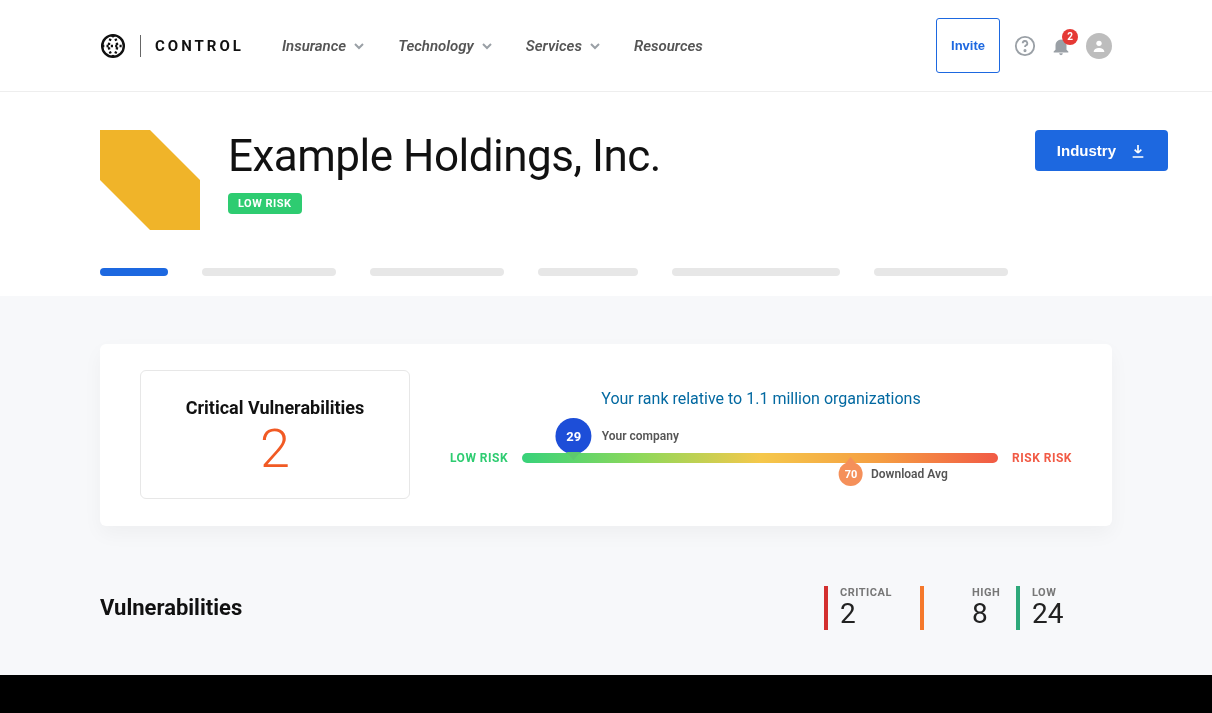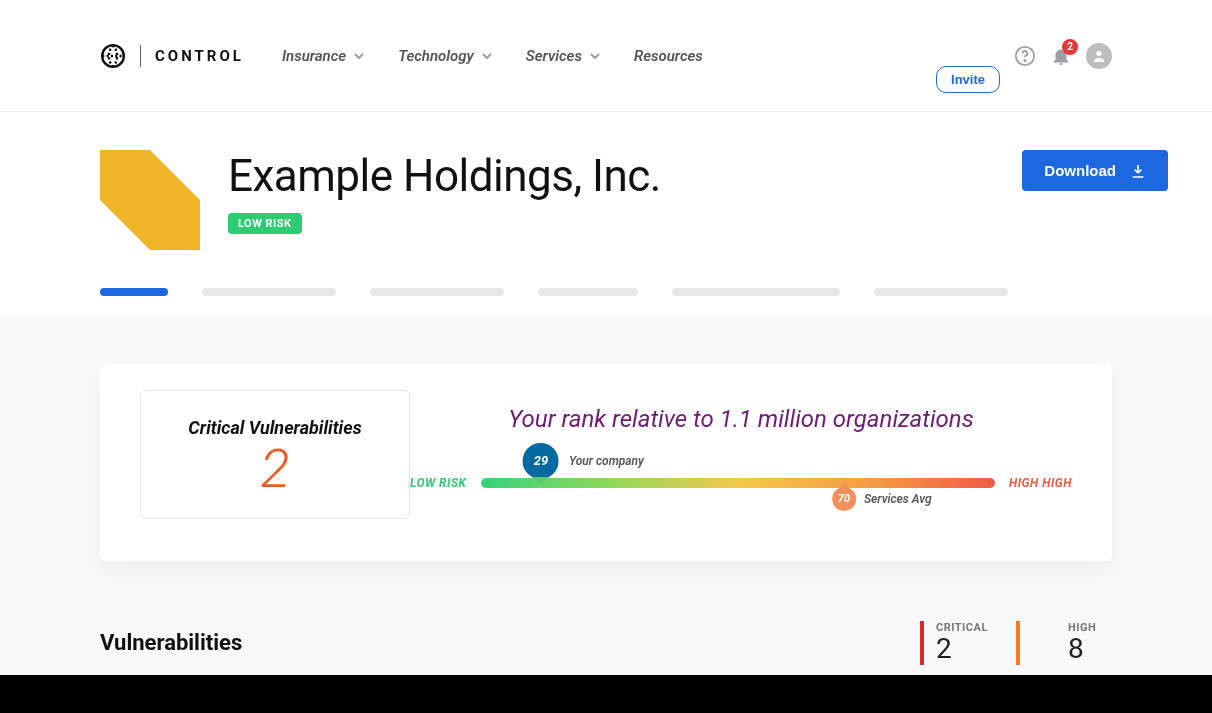--- a/index.html
+++ b/index.html
@@ -69,24 +69,23 @@
       display: flex;
       align-items: center;
       gap: 14px;
     }
     .invite-btn {
       border: 1.5px solid #1D68E0;
       color: #1D68E0;
       background: #fff;
       font-weight: 700;
       font-size: 13px;
-      padding: 5px 14px;
-      border-radius: 10px;
+      padding: 19px 14px;
+      border-radius: 3px;
       cursor: pointer;
-      margin-top: 48px;
     }
     .icon-btn {
       width: 22px;
       height: 22px;
       color: #9aa0a6;
       cursor: pointer;
       position: relative;
     }
     .notif-dot {
       position: absolute;
@@ -189,25 +188,25 @@
     .tab.active { background: #1D68E0; width: 68px; }
     .tab.placeholder { background: #e7e7e7; }
     .lower {
       background: #f7f8fa;
       padding: 48px 100px 0 100px;
       min-height: 600px;
     }
     .card {
       background: #fff;
       border-radius: 6px;
-      padding: 26px 40px 42px 40px;
+      padding: 26px 40px 27px 40px;
       box-shadow: 0 8px 20px rgba(0,0,0,0.04);
       display: flex;
       align-items: center;
-      font-style: italic;
+      gap: 40px;
     }
     .crit-box {
       border: 1px solid #e7e7e7;
       border-radius: 6px;
       padding: 26px 30px 22px 30px;
       text-align: center;
       width: 270px;
       flex-shrink: 0;
     }
     .crit-box .label {
@@ -220,22 +219,22 @@
       font-size: 54px;
       font-weight: 300;
       color: #f15a24;
       line-height: 1;
     }
     .rank-col {
       flex: 1;
       text-align: center;
     }
     .rank-title {
-      font-size: 24px;
-      color: #701a75;
+      font-size: 16px;
+      color: #0369a1;
       margin-bottom: 28px;
     }
     .gauge-row {
       display: flex;
       align-items: center;
       gap: 14px;
     }
     .gauge-label {
       font-size: 12px;
       font-weight: 700;
@@ -269,21 +268,21 @@
       height: 36px;
       border-radius: 50%;
       display: flex;
       align-items: center;
       justify-content: center;
       color: #fff;
       font-size: 13px;
       font-weight: 700;
       position: relative;
     }
-    .pin.green { background: #0369a1; }
+    .pin.green { background: #1d4ed8; }
     .pin.green::after {
       content: "";
       position: absolute;
       bottom: -6px;
       left: 50%;
       transform: translateX(-50%);
       width: 0; height: 0;
       border-left: 7px solid transparent;
       border-right: 7px solid transparent;
       border-top: 8px solid #5ec96e;
@@ -431,21 +430,21 @@
     </div>
   </div>
 
   <div class="header-section">
     <div class="company-logo"></div>
     <div class="company-title">
       <h1>Example Holdings, Inc.</h1>
       <span class="risk-badge">LOW RISK</span>
     </div>
     <button class="download-btn">
-      <span>Download</span>
+      <span>Industry</span>
       <svg width="16" height="16" viewBox="0 0 24 24" fill="none" stroke="#fff" stroke-width="2.5">
           <path d="M12 3v12m0 0l-5-5m5 5l5-5M4 21h16"></path>
         </svg>
     </button>
   </div>
 
   <div class="tab-row">
     <div class="tab active"></div>
     <div class="tab placeholder" style="width:134px"></div>
     <div class="tab placeholder" style="width:134px"></div>
@@ -468,38 +467,42 @@
             <div class="gauge-bar"></div>
             <div class="marker top" style="left:20%">
               <div class="marker-wrap-top">
                 <div class="pin green">29</div>
                 <span class="marker-label">Your company</span>
               </div>
             </div>
             <div class="marker bottom" style="left:78%">
               <div class="marker-wrap-bottom">
                 <div class="pin-small">70</div>
-                <span class="marker-label">Services Avg</span>
+                <span class="marker-label">Download Avg</span>
               </div>
             </div>
           </div>
-          <span class="gauge-label high-label">HIGH HIGH</span>
+          <span class="gauge-label high-label">RISK RISK</span>
         </div>
       </div>
     </div>
 
     <div class="vuln-section">
       <div class="vuln-title">Vulnerabilities</div>
       <div class="vuln-stats">
         <div class="stat crit">
           <div class="slabel">CRITICAL</div>
           <div class="sval">2</div>
         </div>
         <div class="stat high">
           <div class="slabel">HIGH</div>
           <div class="sval">8</div>
         </div>
+        <div class="stat low">
+          <div class="slabel">LOW</div>
+          <div class="sval">24</div>
+        </div>
       </div>
     </div>
   </div>
 
   <div class="bottom-fade"></div>
 </div>
 
 </body></html>

